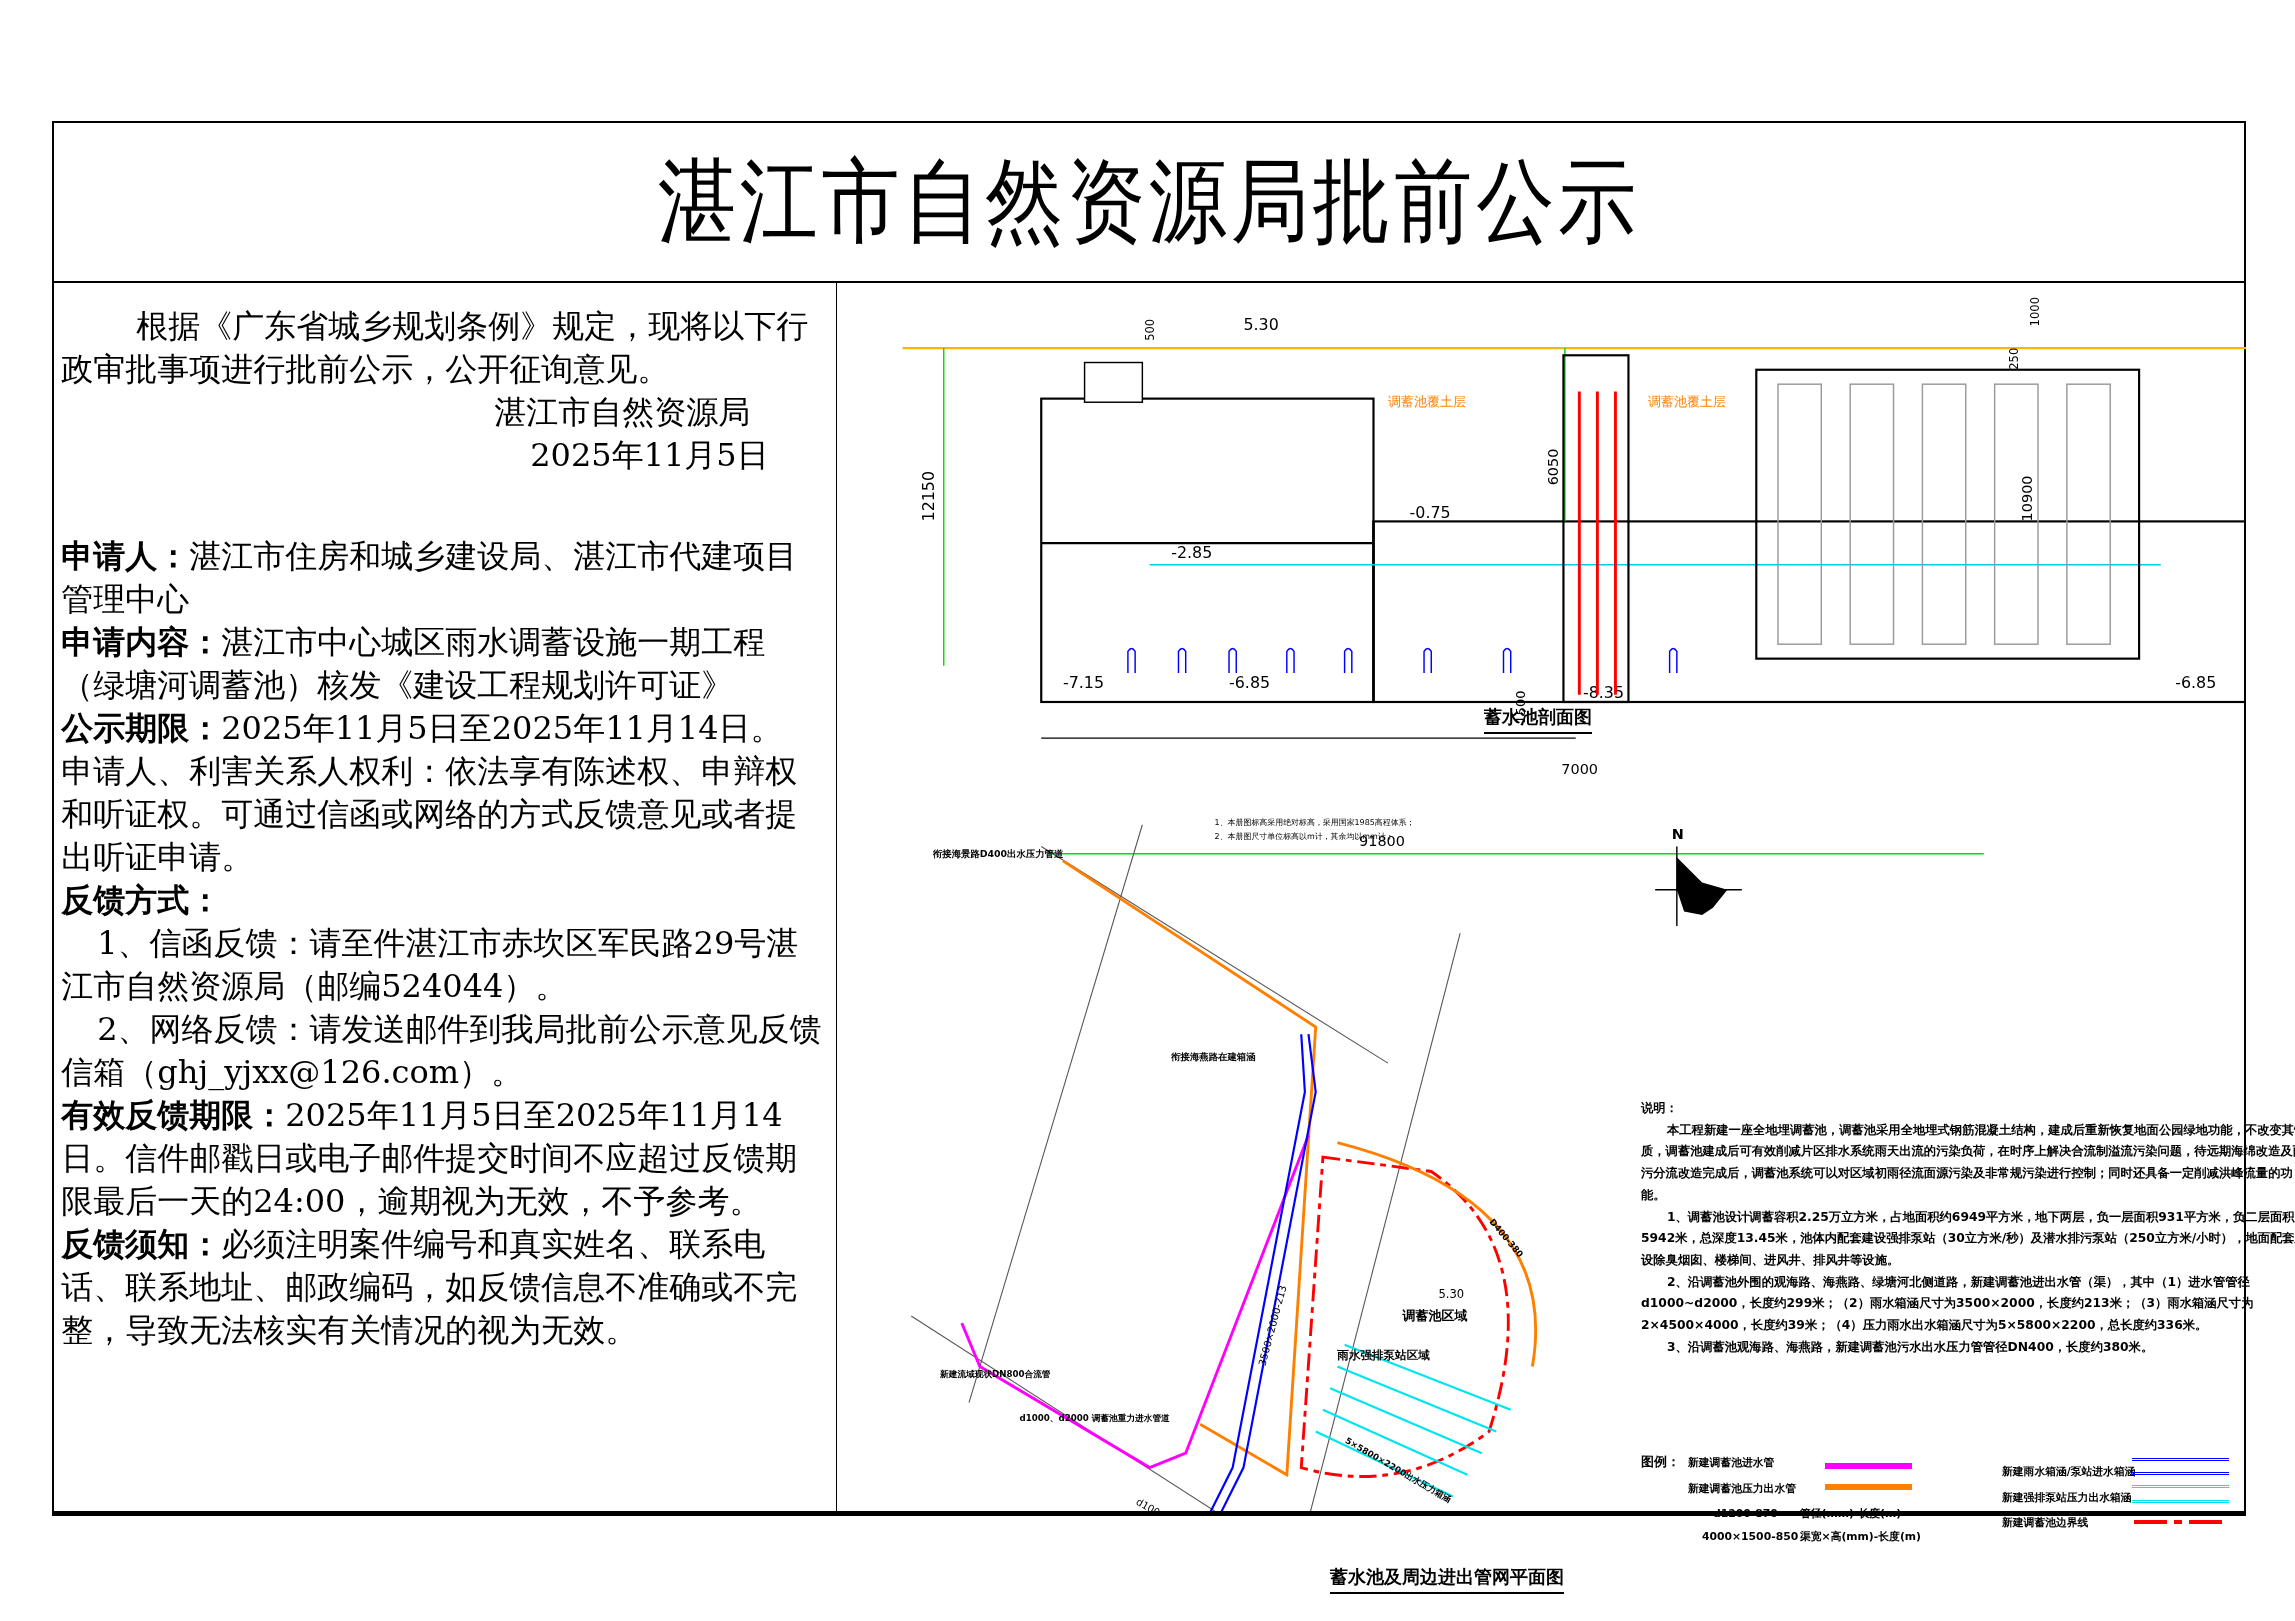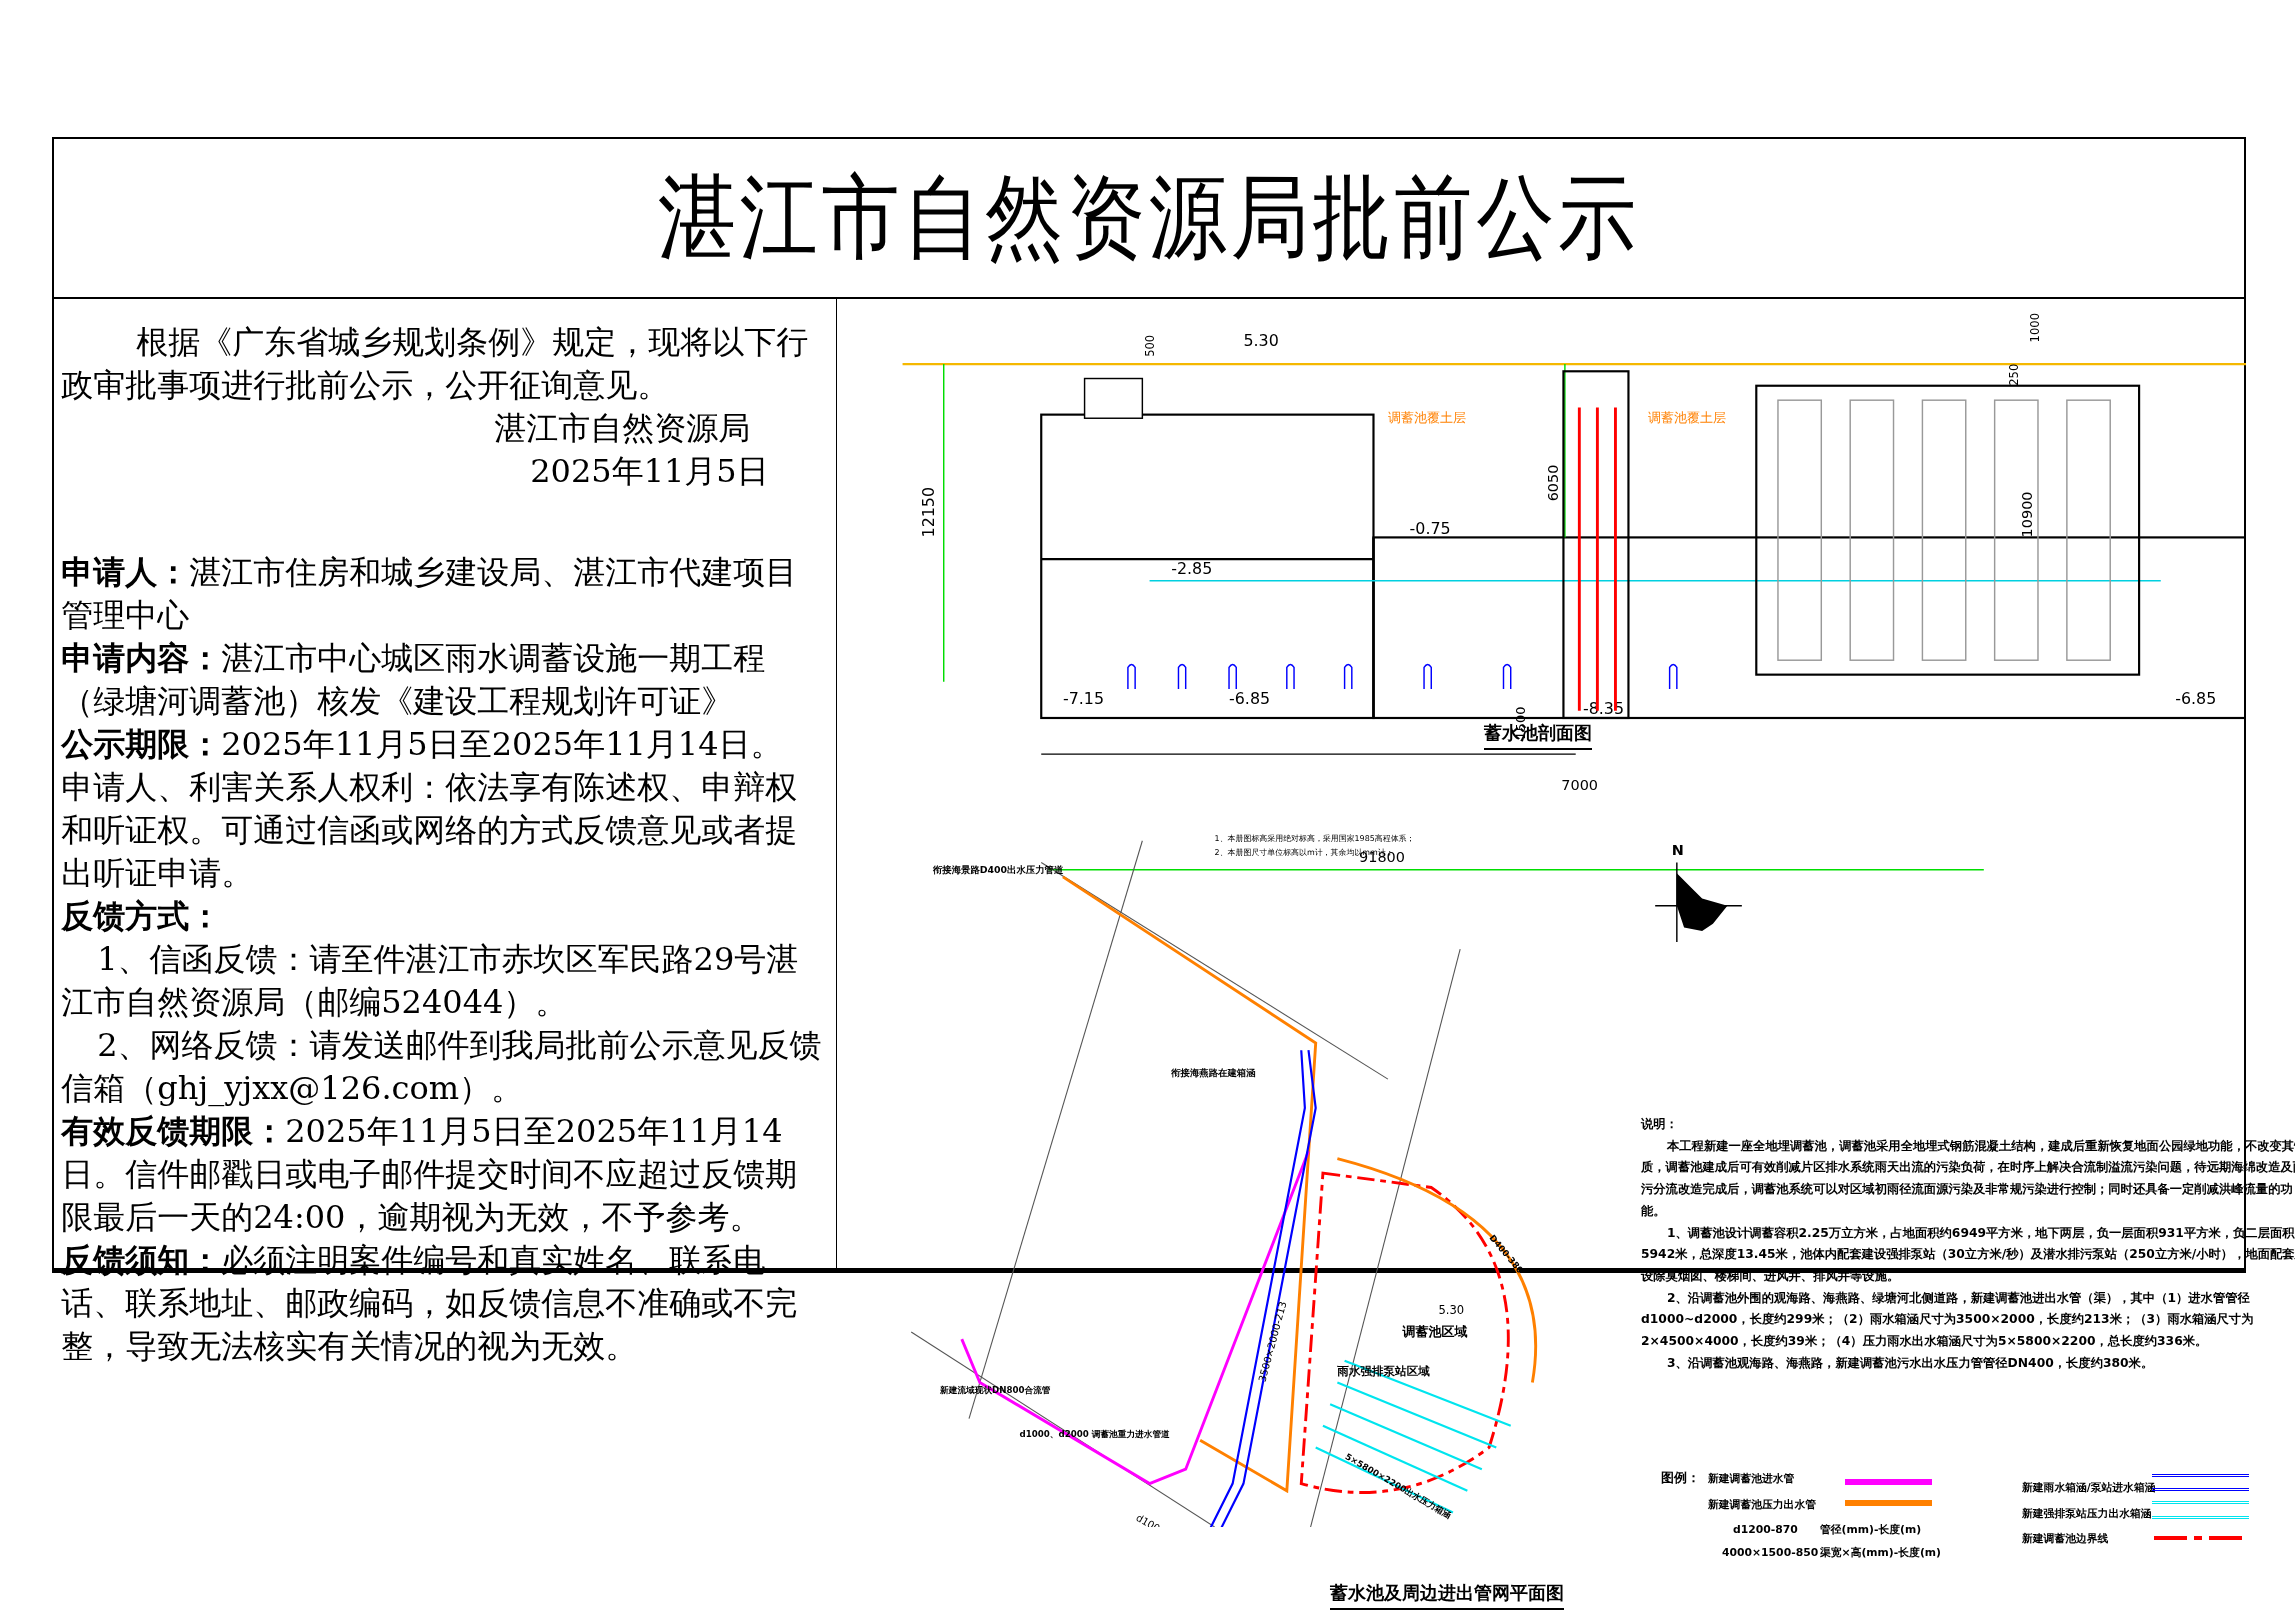--- a/index.html
+++ b/index.html
@@ -1,33 +1,33 @@
 <!DOCTYPE html>
 <html style="font-size:11.6px"><head>
 <meta charset="utf-8">
 <style>
   html, body { margin:0; padding:0; background:#ffffff; }
   body { width:2295px; height:1621px; position:relative; overflow:hidden; font-family:"DejaVu Serif", serif; color:#000; }
-  .frame { position:absolute; left:52px; top:137px; width:2194px; height:1136px; border:2.2px solid #000; border-bottom-width:5.8px; box-sizing:border-box; }
+  .frame { position:absolute; left:52px; top:121px; width:2194px; height:1395px; border:2.2px solid #000; border-bottom-width:5.8px; box-sizing:border-box; }
   .header { position:absolute; left:0; top:0; right:0; height:158px; border-bottom:2.2px solid #000; display:flex; align-items:center; justify-content:center; }
   .header h1 { margin:0; font-family:"DejaVu Sans", sans-serif; font-weight:normal; font-size:92px; letter-spacing:4.3px; transform:scaleX(0.85); }
   .left { position:absolute; left:0; top:160px; width:783px; bottom:0; border-right:1.4px solid #000; padding:21.7px 8.7px 0 7.2px; box-sizing:border-box; font-size:32px; line-height:43px; }
   .left p { margin:0; }
   .indent { text-indent:75px; }
   .sign { padding-left:433px; }
   .date { padding-left:469px; }
   .gap { height:58px; }
   .b { font-weight:bold; }
   .sub { text-indent:36px; }
   .right { position:absolute; left:785px; top:160px; right:0; bottom:0; }
   svg text { font-family:"DejaVu Sans", sans-serif; }
   .notes { position:absolute; left:802px; top:815px; width:672px; font-family:"DejaVu Sans", sans-serif; font-weight:bold; font-size:12.3px; line-height:21.7px; }
   .notes p { margin:0; }
   .notes .ind { text-indent:26px; }
-  .legend { position:absolute; left:802px; top:1166px; width:635px; height:108px; font-family:"DejaVu Sans", sans-serif; font-weight:bold; font-size:10.8px;margin-left:20px; }
+  .legend { position:absolute; left:802px; top:1166px; width:635px; height:108px; font-family:"DejaVu Sans", sans-serif; font-weight:bold; font-size:10.8px; }
   .legend .it { position:absolute; white-space:nowrap; }
   .swatch { position:absolute; }
   .caption { position:absolute; font-family:"DejaVu Sans", sans-serif; font-size:18px; font-weight:bold; border-bottom:2.9px double #000; padding-bottom:2.9px; }
 </style>
 </head>
 <body>
 
 <div class="frame">
   <div class="header">
     <h1>湛江市自然资源局批前公示</h1>

